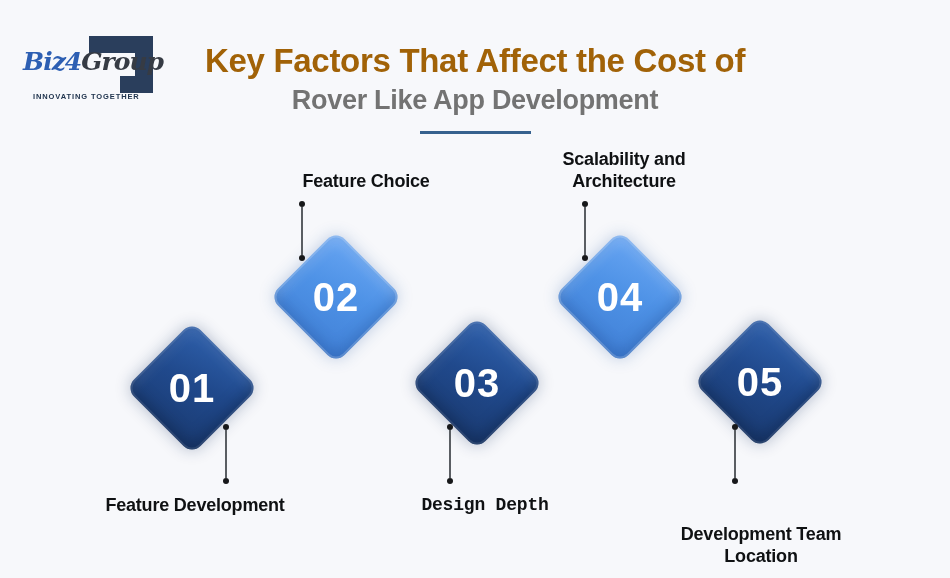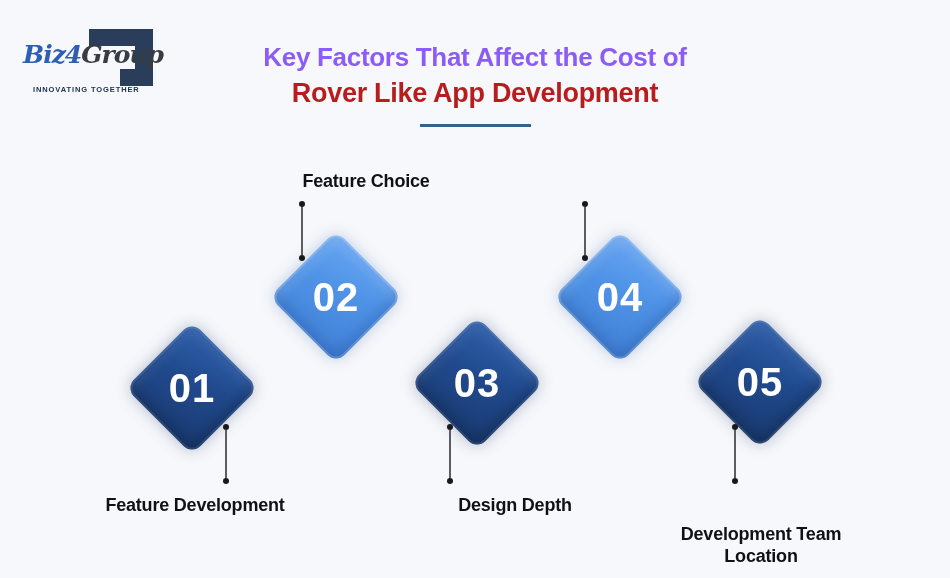--- a/index.html
+++ b/index.html
@@ -9,21 +9,21 @@
   }
   .canvas {
     position: relative;
     width: 950px;
     height: 578px;
     background: #f7f8fb;
     overflow: hidden;
   }
 
   
-  .logo { position: absolute; left: 20px; top: 16px; width: 160px; height: 80px; }
+  .logo { position: absolute; left: 20px; top: 23px; width: 160px; height: 80px; }
   .logo-shape-part { position: absolute; background: #2a3e5c; }
   .ls-top   { left: 69px; top: 13px; width: 64px; height: 17px; }
   .ls-right { left: 115px; top: 13px; width: 18px; height: 57px; }
   .ls-foot  { left: 100px; top: 53px; width: 33px; height: 17px; }
   .logo-brand {
     position: absolute; left: 3px; top: 24px; z-index: 2;
     font-family: "DejaVu Serif", serif; font-style: italic;
     font-size: 25px; font-weight: 700; white-space: nowrap;
     letter-spacing: -1px;
   }
@@ -31,24 +31,24 @@
   .logo-brand .dark { color: #363b44; }
   .logo-tagline {
     position: absolute; left: 13px; top: 57px; z-index: 2;
     font-size: 7.5px; font-weight: 700; letter-spacing: 0.9px;
     color: #20344e; white-space: nowrap; margin-top: 12px;
   }
 
   
   .title-block { position: absolute; left: 0; right: 0; top: 42px; text-align: center; }
   .title-line1 {
-    font-size: 26px; font-weight: 600; color: #8b5cf6; letter-spacing: -0.3px;
+    font-size: 33px; font-weight: 600; color: #a16207; letter-spacing: -0.3px;
   }
   .title-line2 {
-    margin-top: 5px; font-size: 27px; font-weight: 700; color: #b91c1c; letter-spacing: -0.3px;
+    margin-top: 5px; font-size: 27px; font-weight: 700; color: #737373; letter-spacing: -0.3px;
   }
   .title-underline {
     width: 111px; height: 3px; background: #36618e; margin: 15px auto 0;
   }
 
   
   .diamond {
     position: absolute; width: 94px; height: 94px;
     border-radius: 12px;
     transform: rotate(45deg);
@@ -136,30 +136,31 @@
   <div class="factor-label" style="left:366px; top:170px;">Feature Choice</div>
 
   <div class="diamond dark" style="left:430px; top:336px;">
     <span class="diamond-number">03</span>
   </div>
   <div class="connector" style="left:446px; top:424px;">
     <div class="connector-dot"></div>
     <div class="connector-line"></div>
     <div class="connector-dot"></div>
   </div>
-  <div class="factor-label" style="left:515px; top:494px;">Design Depth</div>
+  <div class="factor-label" style="left:485px; top:494px;font-family:Liberation Mono, monospace;">Design Depth</div>
 
   <div class="diamond light" style="left:573px; top:250px;">
     <span class="diamond-number">04</span>
   </div>
   <div class="connector" style="left:581px; top:201px;">
     <div class="connector-dot"></div>
     <div class="connector-line"></div>
     <div class="connector-dot"></div>
   </div>
+  <div class="factor-label w150" style="left:624px; top:148px;">Scalability and Architecture</div>
 
   <div class="diamond dark" style="left:713px; top:335px;">
     <span class="diamond-number">05</span>
   </div>
   <div class="connector" style="left:731px; top:424px;">
     <div class="connector-dot"></div>
     <div class="connector-line"></div>
     <div class="connector-dot"></div>
   </div>
   <div class="factor-label w190" style="left:761px; top:494px;margin-top:29px;">Development Team Location</div>

